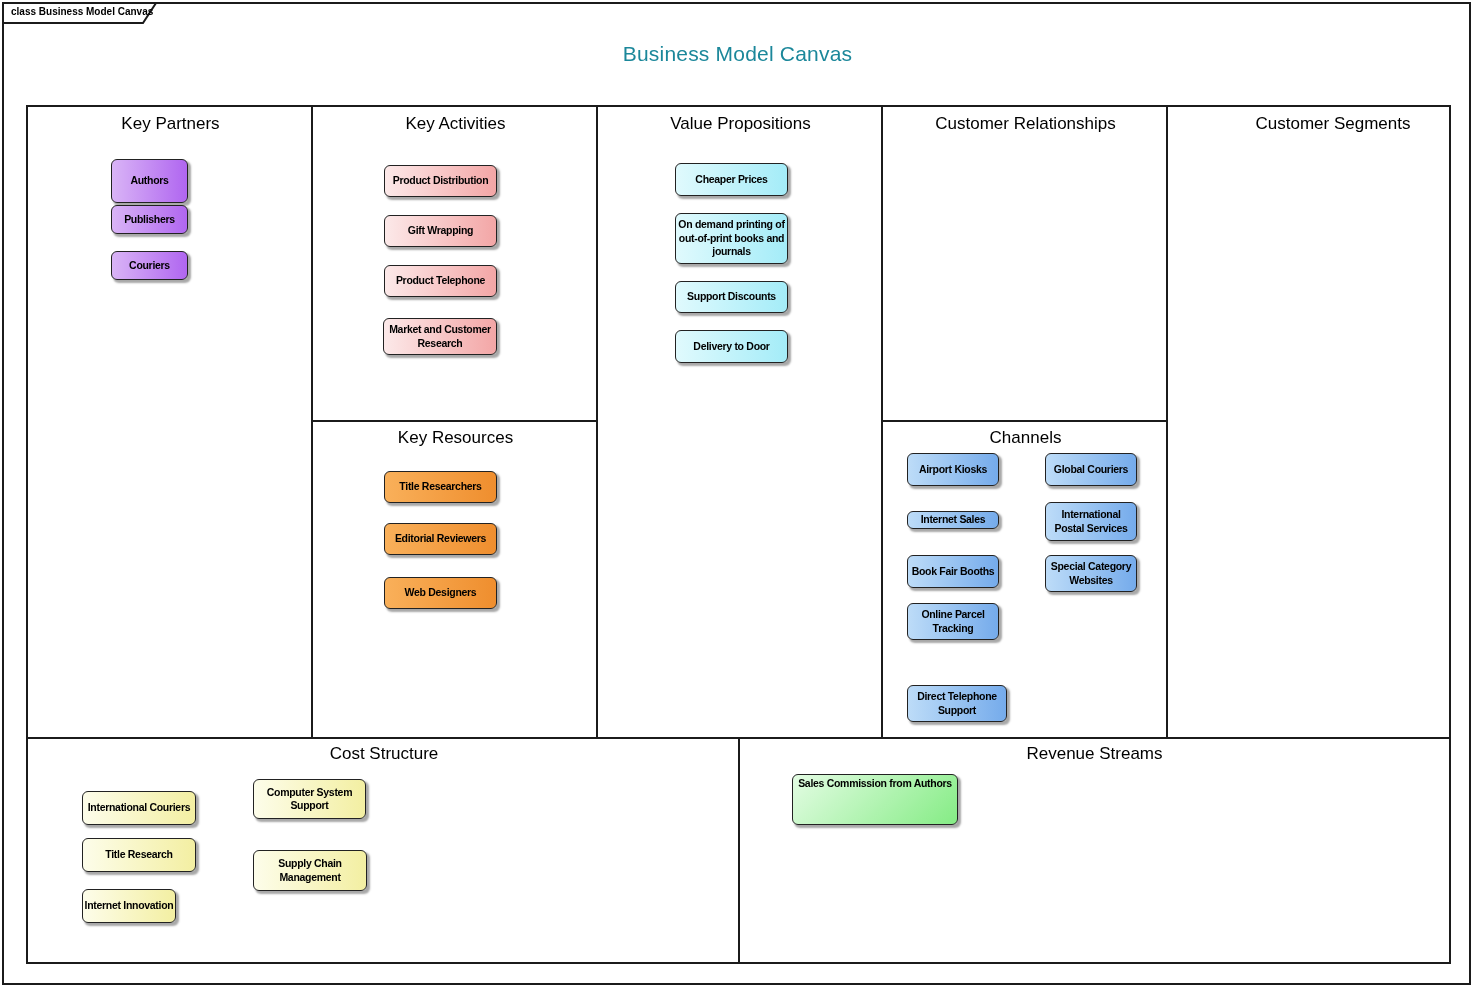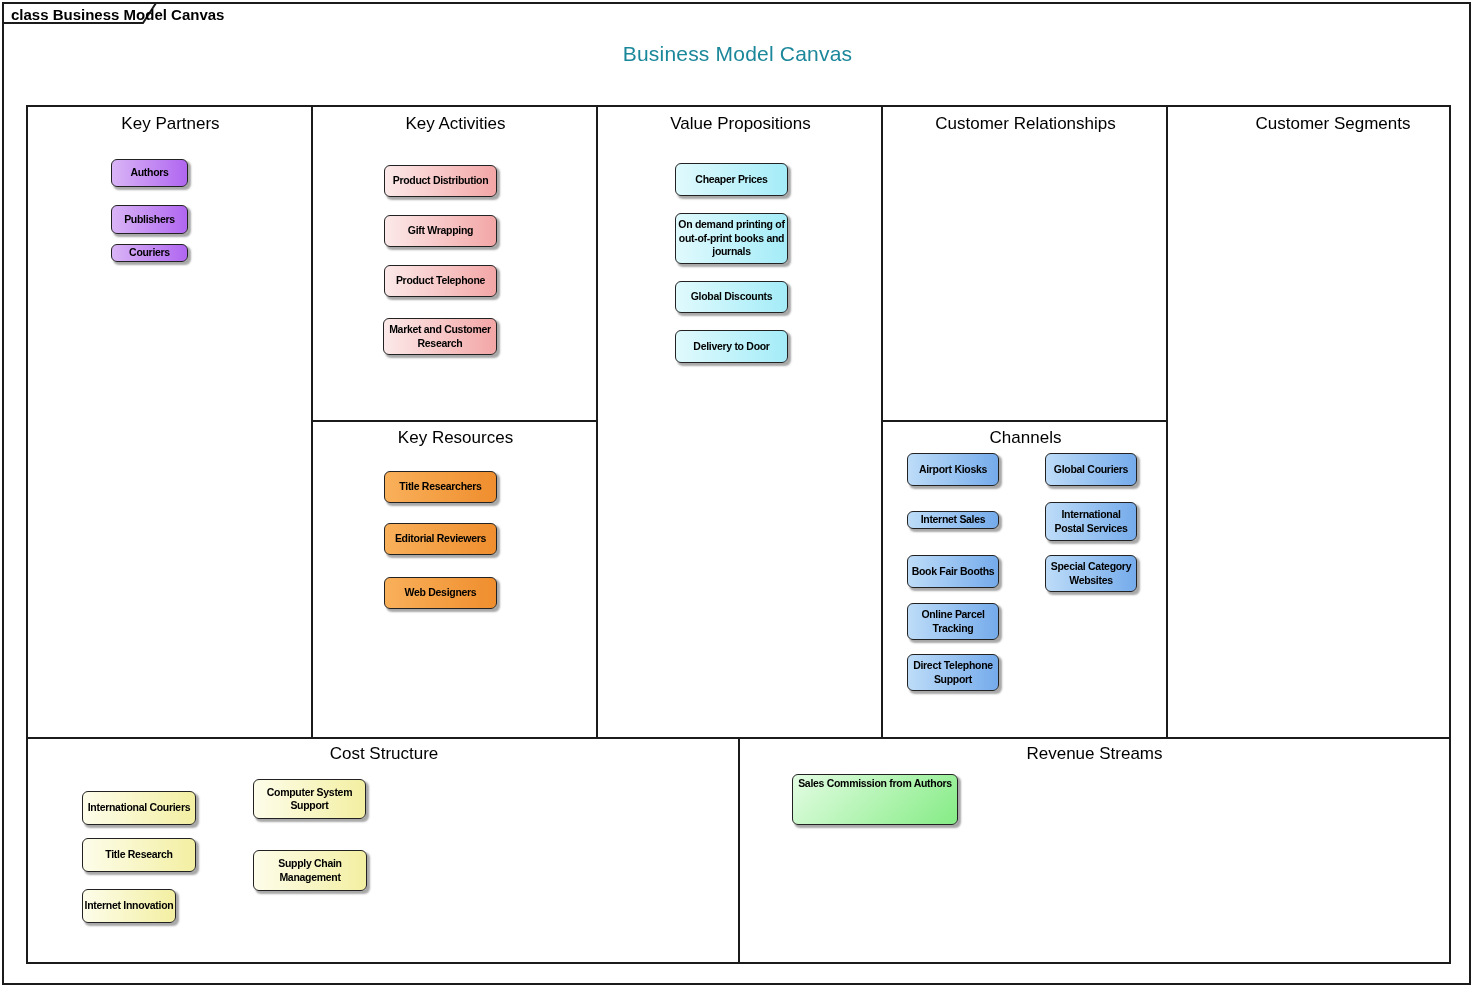--- a/index.html
+++ b/index.html
@@ -4,21 +4,21 @@
 <style>
   html,body { margin:0; padding:0; background:#ffffff; }
   body { width:1475px; height:989px; position:relative; overflow:hidden;
          font-family:"Liberation Sans", sans-serif; color:#000; }
 
   .frame { position:absolute; left:2px; top:2px; width:1469px; height:983px;
            border:2px solid #1b1b1b; box-sizing:border-box; background:#fff; }
 
   .diagram-tab { position:absolute; left:2px; top:2px; width:160px; height:22px; }
   .diagram-tab svg { position:absolute; left:0; top:0; }
-  .tab-label { position:absolute; left:9px; top:4px; font-size:15px; font-weight:bold;
+  .tab-label { position:absolute; left:9px; top:4px; font-size:10px; font-weight:bold;
                white-space:nowrap; }
 
   .diagram-title { position:absolute; left:0; right:0; top:42px; text-align:center;
                    font-size:21px; color:#1b879a; letter-spacing:0.2px; }
 
   .grid { position:absolute; left:26px; top:105px; width:1425px; height:859px;
           border:2px solid #1b1b1b; box-sizing:border-box; }
 
   .divider { position:absolute; background:#1b1b1b; }
 
@@ -67,27 +67,27 @@
   <div class="cell-label" style="left:0;top:7px;width:285px">Key Partners</div>
   <div class="cell-label" style="left:285px;top:7px;width:285px">Key Activities</div>
   <div class="cell-label" style="left:570px;top:7px;width:285px">Value Propositions</div>
   <div class="cell-label" style="left:855px;top:7px;width:285px">Customer Relationships</div>
   <div class="cell-label" style="left:1140px;top:7px;width:330px">Customer Segments</div>
   <div class="cell-label" style="left:285px;top:321px;width:285px">Key Resources</div>
   <div class="cell-label" style="left:855px;top:321px;width:285px">Channels</div>
   <div class="cell-label" style="left:712px;top:637px;width:709px">Revenue Streams</div>
   <div class="cell-label" style="left:0;top:637px;width:712px">Cost Structure</div>
 
-  <div class="node purple" style="left:83px;top:52px;width:77px;height:28px">
+  <div class="node purple" style="left:83px;top:52px;width:77px;height:44px">
       <span>Authors</span>
     </div>
   <div class="node purple" style="left:83px;top:98px;width:77px;height:29px">
       <span>Publishers</span>
     </div>
-  <div class="node purple" style="left:83px;top:137px;width:77px;height:18px">
+  <div class="node purple" style="left:83px;top:144px;width:77px;height:29px">
       <span>Couriers</span>
     </div>
 
   <div class="node pink" style="left:356px;top:58px;width:113px;height:32px">
       <span>Product Distribution</span>
     </div>
   <div class="node pink" style="left:356px;top:108px;width:113px;height:32px">
       <span>Gift Wrapping</span>
     </div>
   <div class="node pink" style="left:356px;top:158px;width:113px;height:32px">
@@ -100,21 +100,21 @@
 
   <div class="node cyan" style="left:647px;top:56px;width:113px;height:33px">
       <span>Cheaper Prices</span>
     </div>
   <div class="node cyan" style="left:647px;top:106px;width:113px;height:51px">
       <span>On demand printing of
 out-of-print books and
 journals</span>
     </div>
   <div class="node cyan" style="left:647px;top:174px;width:113px;height:32px">
-      <span>Global Discounts</span>
+      <span>Support Discounts</span>
     </div>
   <div class="node cyan" style="left:647px;top:223px;width:113px;height:33px">
       <span>Delivery to Door</span>
     </div>
 
   <div class="node orange" style="left:356px;top:364px;width:113px;height:32px">
       <span>Title Researchers</span>
     </div>
   <div class="node orange" style="left:356px;top:416px;width:113px;height:32px">
       <span>Editorial Reviewers</span>
@@ -129,21 +129,21 @@
   <div class="node blue" style="left:879px;top:404px;width:92px;height:18px">
       <span>Internet Sales</span>
     </div>
   <div class="node blue" style="left:879px;top:448px;width:92px;height:33px">
       <span>Book Fair Booths</span>
     </div>
   <div class="node blue" style="left:879px;top:496px;width:92px;height:37px">
       <span>Online Parcel
 Tracking</span>
     </div>
-  <div class="node blue" style="left:879px;top:547px;width:92px;height:37px">
+  <div class="node blue" style="left:879px;top:578px;width:100px;height:37px">
       <span>Direct Telephone
 Support</span>
     </div>
 
   <div class="node blue" style="left:1017px;top:346px;width:92px;height:33px">
       <span>Global Couriers</span>
     </div>
   <div class="node blue" style="left:1017px;top:395px;width:92px;height:39px">
       <span>International
 Postal Services</span>

